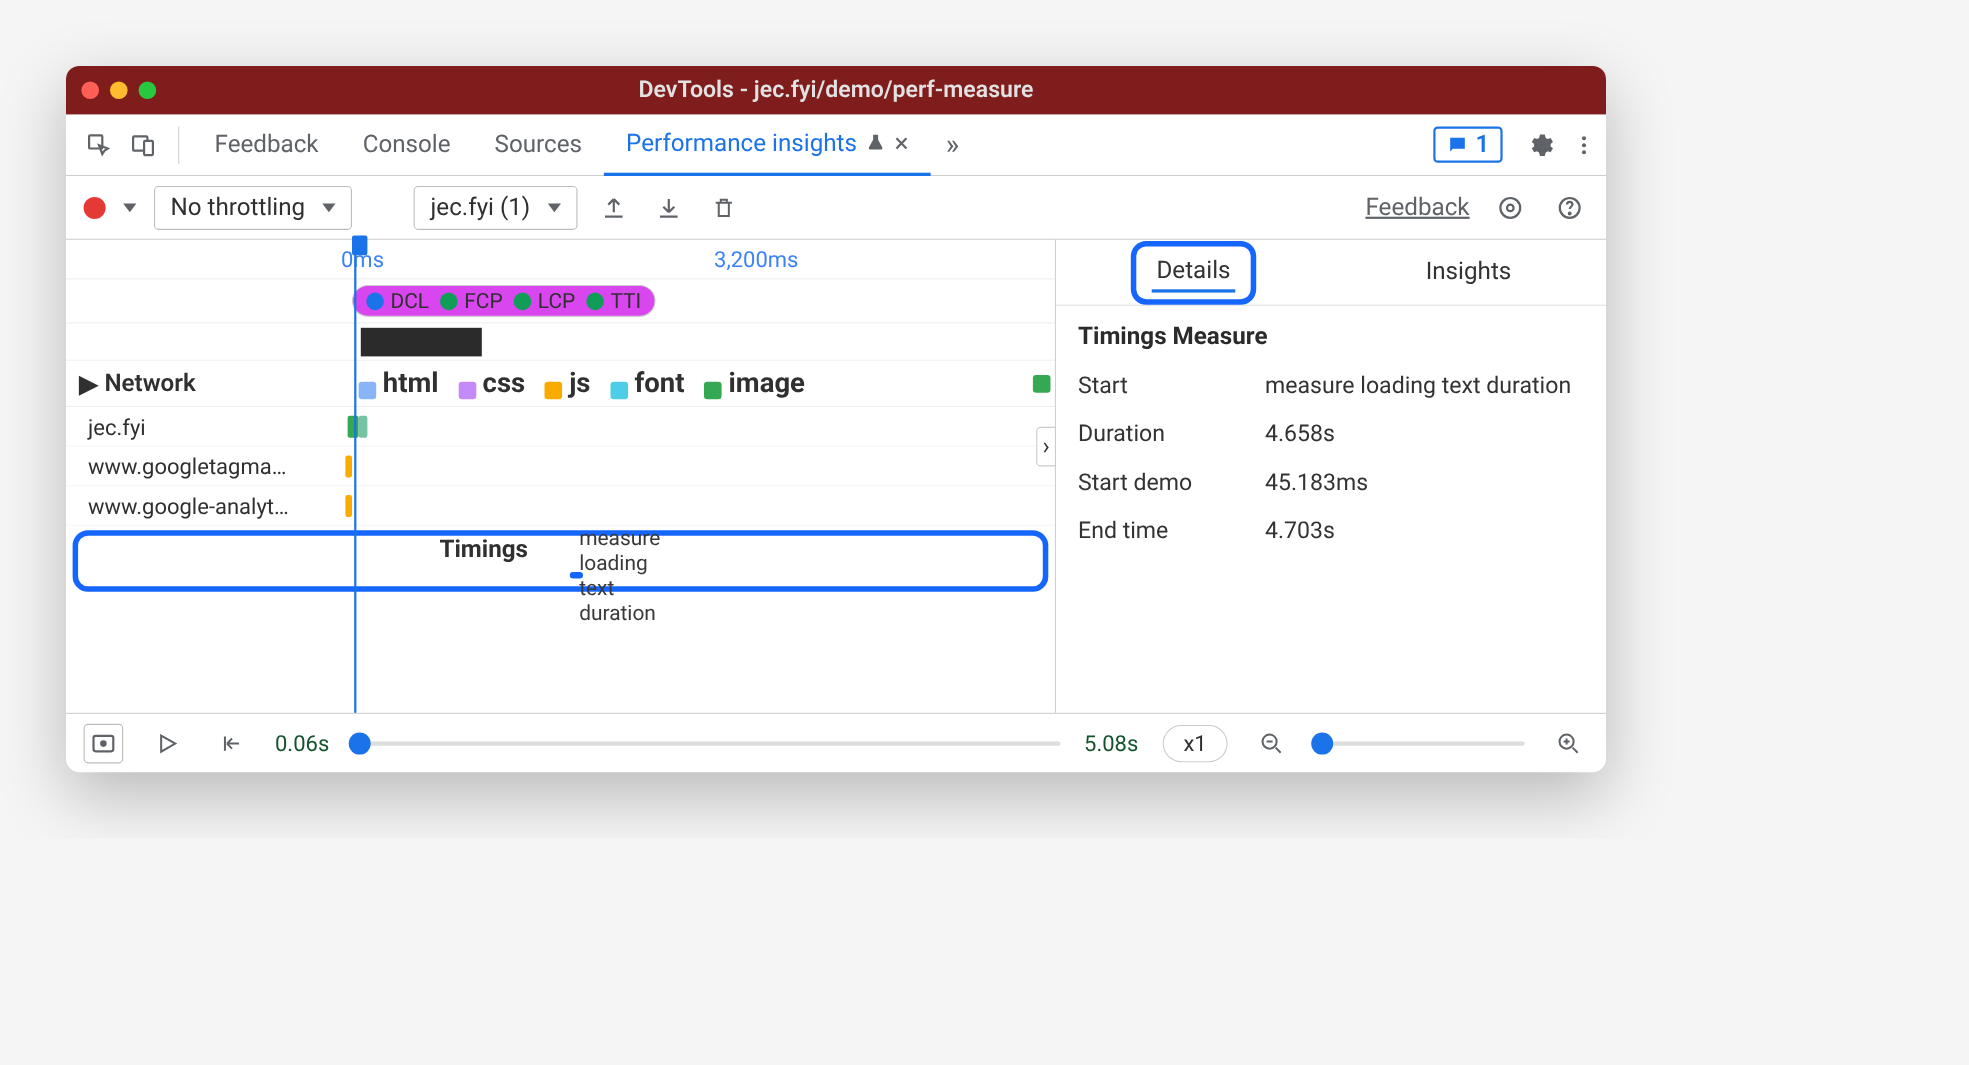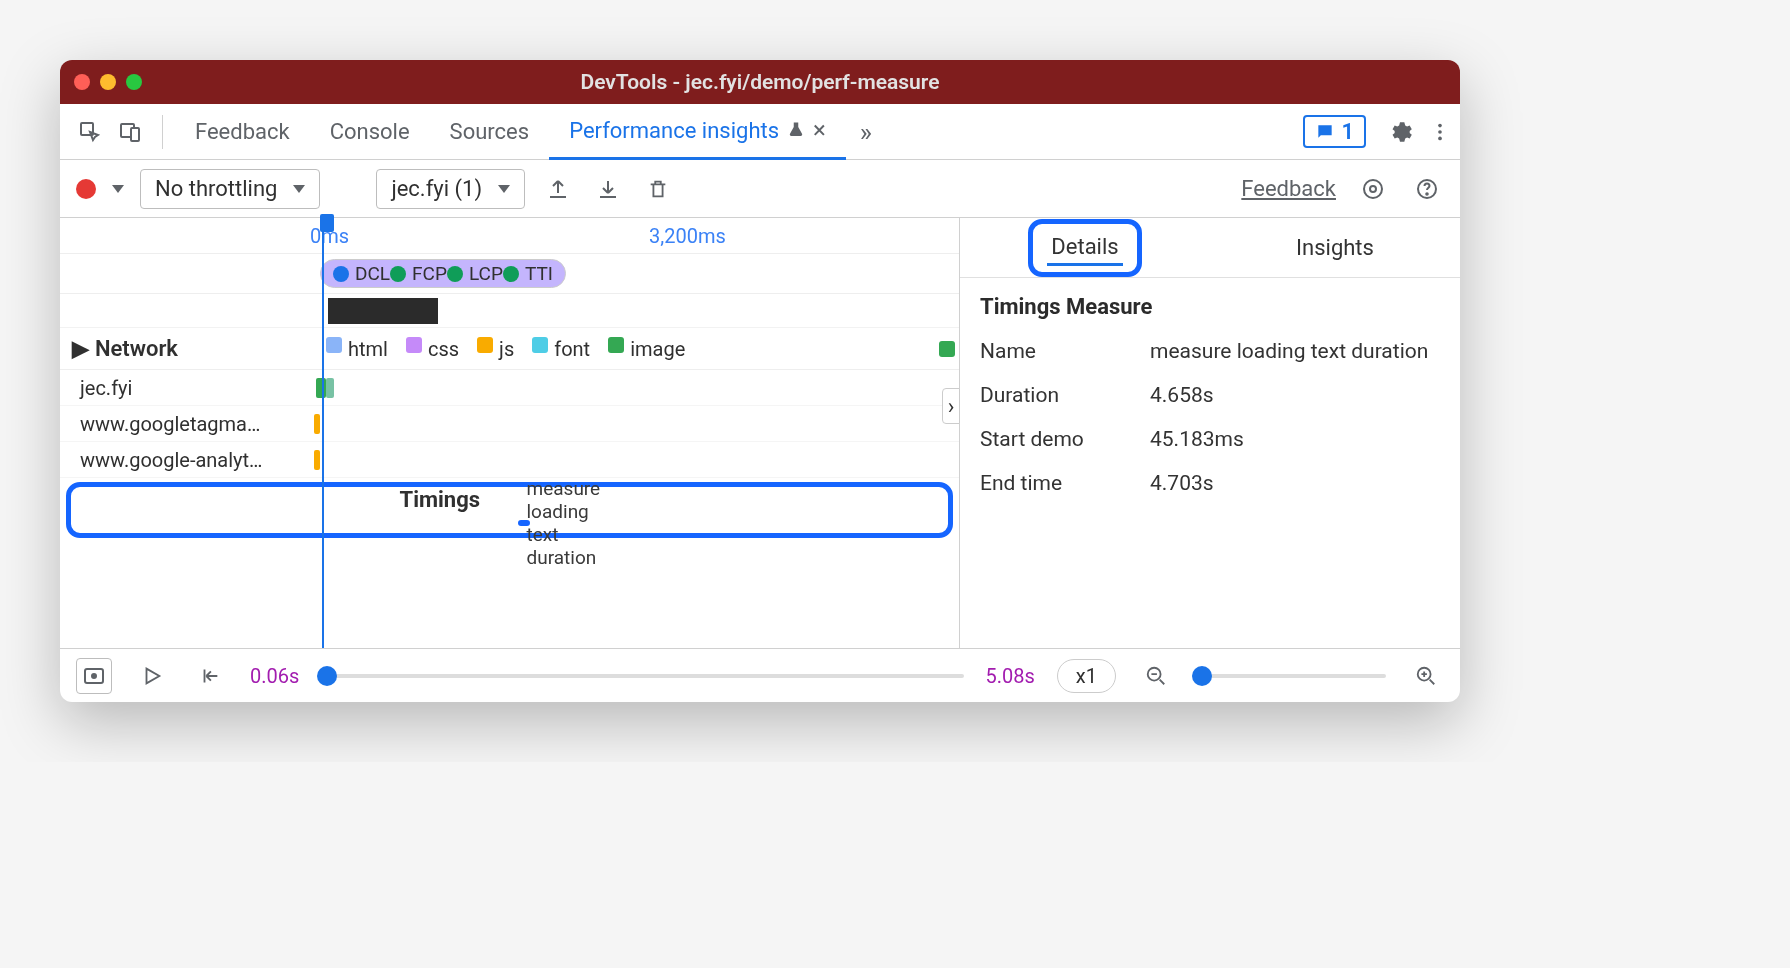--- a/index.html
+++ b/index.html
@@ -58,31 +58,31 @@
   .tb-right { margin-left:auto; display:flex; align-items:center; gap:20px; }
   
   .main { display:flex; height: 430px; }
   .timeline-pane { flex:1; display:flex; flex-direction:column; border-right:1px solid #d0d0d0; position:relative; }
   .details-pane { width: 500px; display:flex; flex-direction:column; }
   
   .ruler { height: 36px; display:flex; align-items:center; border-bottom:1px solid #eee; padding-left: 250px; gap: 180px; font-size:20px; color:#3b82f6; position:relative; }
   .ruler .playhead { position:absolute; left:260px; top:-4px; width:14px; height:18px; background:#1a73e8; border-radius:2px; }
   
   .markers-row { height: 40px; display:flex; align-items:center; padding-left: 260px; gap: 10px; border-bottom:1px solid #eee; }
-  .pill-wrap { background:#c4b5fd; border:1px solid #ccc; border-radius: 20px; padding: 2px 12px; display:flex; align-items:center; }
+  .pill-wrap { background:#d946ef; border:1px solid #ccc; border-radius: 20px; padding: 2px 12px; display:flex; gap: 10px; align-items:center; }
   .mk { display:flex; align-items:center; gap:6px; font-size:19px; }
   .mk-dot { width:16px; height:16px; border-radius:50%; }
   
   .trace-row { height: 34px; border-bottom:1px solid #f2f2f2; position:relative; }
   .black-bar { position:absolute; left:268px; top:4px; width:110px; height:26px; background:#2b2b2b; }
   
   .section-row { display:flex; align-items:center; height: 42px; border-bottom:1px solid #eee; }
   .section-label { width:250px; padding-left:12px; display:flex; align-items:center; gap:6px; font-weight:600; }
   .section-content { flex:1; display:flex; align-items:center; gap:18px; padding-left:16px; }
-  .legend { display:flex; align-items:flex-start; gap:6px; font-size:20px; }
+  .legend { display:flex; align-items:flex-end; gap:6px; font-size:25px;font-weight:bold; }
   .sq { width:16px; height:16px; border-radius:3px; }
   
   .net-row { display:flex; height:36px; align-items:center; border-bottom:1px solid #f5f5f5; }
   .net-label { width:250px; padding-left:20px; font-size:20px; overflow:hidden; text-overflow:ellipsis; white-space:nowrap; }
   .net-track { flex:1; position:relative; height:100%; }
   .net-bar { position:absolute; top:8px; height:20px; border-radius:2px; }
   
   .timings-row { display:flex; height:56px; align-items:center; border:5px solid #1565ff; border-radius:14px; margin: 4px 6px 4px 6px; flex-direction: column; }
   .timings-label { width:240px; padding-left:10px; font-weight:700; font-size:22px; }
   .timings-track { flex:1; position:relative; height:100%; display:flex; align-items:center; }
@@ -103,21 +103,21 @@
   
   .expand-handle { position:absolute; right:-1px; top:170px; width:18px; height:36px; background:#fff; border:1px solid #ccc; border-radius:4px 0 0 4px; display:flex; align-items:center; justify-content:center; cursor:pointer; z-index:10; }
   
   .footer { height:54px; border-top:1px solid #d0d0d0; display:flex; align-items:center; padding:0 16px; gap:22px; }
   .foot-icon { width:36px; height:36px; display:flex; align-items:center; justify-content:center; color:#5f6368; cursor:pointer; border-radius:4px; }
   .foot-icon.boxed { border:1px solid #bdbdbd; }
   .slider { flex:1; height:4px; background:#ddd; border-radius:2px; position:relative; }
   .slider-thumb { position:absolute; top:-8px; width:20px; height:20px; background:#1a73e8; border-radius:50%; }
   .zoom-chip { border:1px solid #ccc; border-radius:20px; padding:4px 18px; font-size:20px; }
   .zoom-slider { width:190px; height:4px; background:#ddd; border-radius:2px; position:relative; }
-  .footer .time-label { font-size:20px; color:#a21caf; }
+  .footer .time-label { font-size:20px; color:#14532d; }
   
   svg { display:block; }
 </style>
 </head>
 <body>
 
 <div class="window">
 
   <div class="titlebar">
     <div class="traffic">
@@ -330,21 +330,21 @@
           <div class="dtab-wrap active">
             <div class="dtab-inner active"><span>Details</span></div>
           </div>
         </div>
         <div class="dtab">
             <span>Insights</span>
           </div>
       </div>
       <div class="section-title">Timings Measure</div>
       <div class="kv">
-          <div class="k">Name</div>
+          <div class="k">Start</div>
           <div class="v">measure loading text duration</div>
         </div>
       <div class="kv">
           <div class="k">Duration</div>
           <div class="v">4.658s</div>
         </div>
       <div class="kv">
           <div class="k">Start demo</div>
           <div class="v">45.183ms</div>
         </div>

